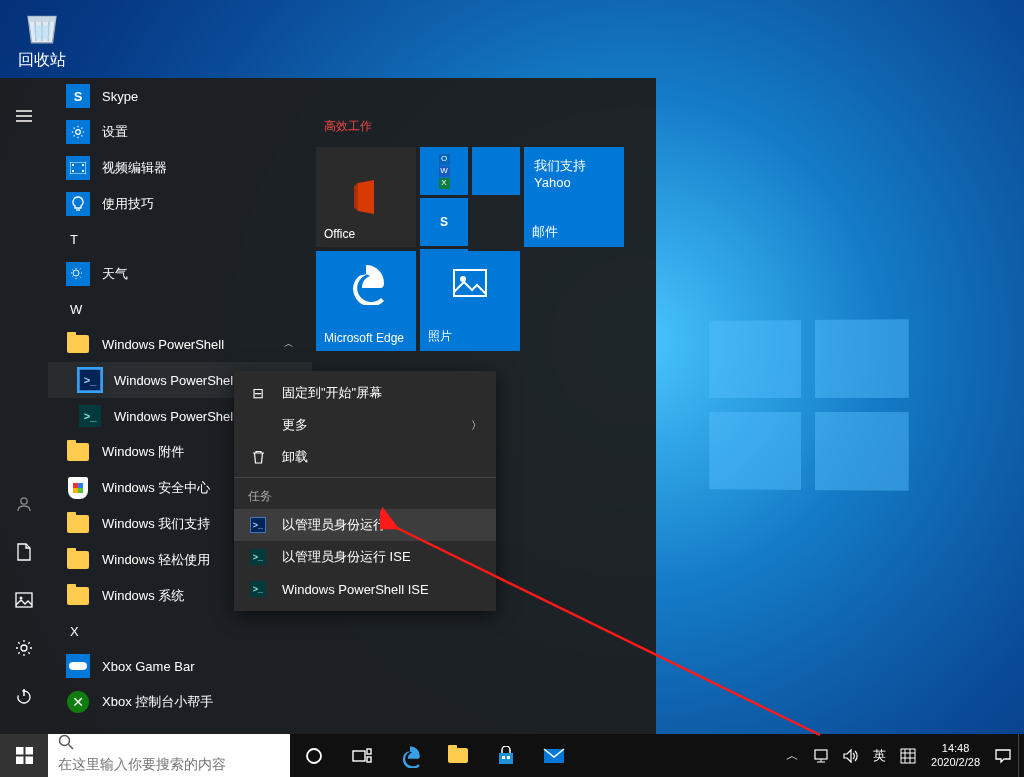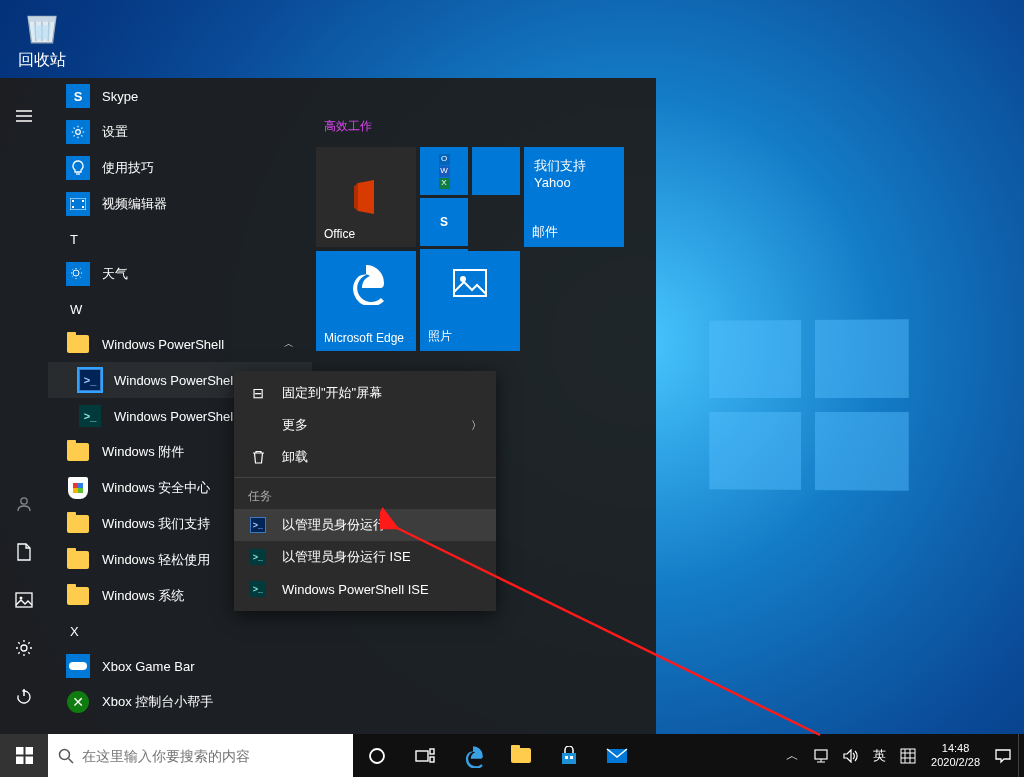--- a/index.html
+++ b/index.html
@@ -43,21 +43,21 @@
 .ps-ico { width:22px;height:22px;background:#012456;color:#a8c7ff;font-size:11px;display:flex;align-items:center;justify-content:center;font-weight:bold;border:1px solid #3a78c0;}
 .ps-ico.sel { outline:2px solid #2fa3ff; }
 .ise-ico { width:22px;height:22px;background:#013a3a;color:#7fe3e3;font-size:11px;display:flex;align-items:center;justify-content:center;font-weight:bold;}
 .shield-ico{ width:20px;height:22px;background:#fff;border-radius:2px 2px 8px 8px;display:flex;align-items:center;justify-content:center;}
 .shield-ico::after{content:"";width:10px;height:10px;background:conic-gradient(#2b7de9 0 25%,#5bc236 0 50%,#f7b500 0 75%,#e33 0);}
 .xbox-ico{width:22px;height:22px;border-radius:50%;background:#107c10;display:flex;align-items:center;justify-content:center;color:#fff;font-size:14px;}
 .blue-tile{background:#0078d7;}
 
 
 .tiles { flex:1; padding: 0 16px 0 4px; }
-.tile-group-header{ font-size:12px; color:#d946ef; padding: 40px 0 12px 8px; font-family: Liberation Mono, monospace; }
+.tile-group-header{ font-size:12px; color:#ef4444; padding: 40px 0 12px 8px; font-family: Liberation Mono, monospace; }
 .tile-row{ display:flex; gap:4px; margin-bottom:4px;}
 .tile{ position:relative; color:#fff; font-size:12px; display:flex; flex-direction:column; }
 .tile .tile-label{ position:absolute; left:8px; bottom:6px; }
 .tile-m{ width:100px; height:100px;}
 .tile-s{ width:48px; height:48px;}
 .office-tile{ background:#2b2b2b; display:flex;align-items:center;justify-content:flex-start;}
 .edge-tile{ background:#0078d7;}
 .photos-tile{ background:#0078d7;}
 .yahoo-tile{ background:#0078d7; padding:10px; font-size:13px;}
 .grid4{ display:grid; grid-template-columns:1fr 1fr; grid-template-rows:1fr 1fr; gap:3px; width:100px;height:100px;}
@@ -74,21 +74,21 @@
 .ctx-header{ padding:6px 14px 4px; font-size:12px; color:#aaa;}
 .ctx-sub{ position:absolute; right:14px; font-size:11px;}
 
 
 .arrow-svg{ position:absolute; left:380px; top:495px; width:450px; height:250px; pointer-events:none; z-index:15;}
 
 
 .taskbar{ position:absolute; left:0; bottom:0; width:100%; height:43px; background:#101010; display:flex; align-items:stretch; color:#fff;}
 .tb-btn{ width:48px; display:flex; align-items:center; justify-content:center;}
 .tb-start{ width:48px; background:#333;}
-.search-box{ width:305px; background:#fff; display:flex; align-items:center; padding:0 10px; color:#555;}
+.search-box{ width:242px; background:#fff; display:flex; padding:0 10px; color:#555;flex-direction:column;}
 .search-box input{ border:none; outline:none; flex:1; font-size:14px; background:transparent; color:#333;}
 .tray{ margin-left:auto; display:flex; align-items:center;}
 .tray-item{ padding:0 7px; display:flex; align-items:center; justify-content:center; font-size:13px; height:100%;}
 .tray-clock{ text-align:center; font-size:11px; line-height:1.25; padding:0 8px; display:flex; flex-direction:column; justify-content:flex-start;}
 .tray-desktop{ width:6px; border-left:1px solid #444; height:100%;}
 
 svg{ display:block; }
 </style>
 </head>
 <body>
@@ -169,38 +169,38 @@
         <div class="app-icon blue-tile">
           <svg width="14" height="14" viewBox="0 0 18 18">
             <circle cx="9" cy="9" r="3" fill="none" stroke="#fff" stroke-width="1.5"></circle>
             <path d="M9 1v2M9 15v2M1 9h2M15 9h2M3.3 3.3l1.4 1.4M13.3 13.3l1.4 1.4M3.3 14.7l1.4-1.4M13.3 4.7l1.4-1.4" stroke="#fff" stroke-width="1.5"></path>
           </svg>
         </div>
         <span>设置</span>
       </div>
     <div class="app-item">
         <div class="app-icon blue-tile">
-          <svg width="14" height="16" viewBox="0 0 14 16">
-            <path d="M7 1a5 5 0 0 0-3 9v2h6v-2a5 5 0 0 0-3-9z" fill="none" stroke="#fff" stroke-width="1.3"></path>
-            <line x1="5" y1="14" x2="9" y2="14" stroke="#fff" stroke-width="1.3"></line>
-          </svg>
-        </div>
-        <span>使用技巧</span>
-      </div>
-    <div class="app-item">
-        <div class="app-icon blue-tile">
           <svg width="16" height="12" viewBox="0 0 16 12">
             <rect x="0" y="0" width="16" height="12" fill="none" stroke="#fff"></rect>
             <rect x="2" y="2" width="2" height="2" fill="#fff"></rect>
             <rect x="2" y="8" width="2" height="2" fill="#fff"></rect>
             <rect x="12" y="2" width="2" height="2" fill="#fff"></rect>
             <rect x="12" y="8" width="2" height="2" fill="#fff"></rect>
           </svg>
         </div>
         <span>视频编辑器</span>
+      </div>
+    <div class="app-item">
+        <div class="app-icon blue-tile">
+          <svg width="14" height="16" viewBox="0 0 14 16">
+            <path d="M7 1a5 5 0 0 0-3 9v2h6v-2a5 5 0 0 0-3-9z" fill="none" stroke="#fff" stroke-width="1.3"></path>
+            <line x1="5" y1="14" x2="9" y2="14" stroke="#fff" stroke-width="1.3"></line>
+          </svg>
+        </div>
+        <span>使用技巧</span>
       </div>
 
     <div class="letter-header">T</div>
     <div class="app-item">
         <div class="app-icon blue-tile">
           <svg width="16" height="14" viewBox="0 0 16 14">
             <circle cx="6" cy="6" r="3" fill="none" stroke="#fff"></circle>
             <path d="M6 1v1M6 11v1M1 6h1M11 6h1M2.5 2.5l.7.7M9.8 9.8l.7.7M2.5 9.5l.7-.7M9.8 2.2l.7-.7" stroke="#fff"></path>
           </svg>
         </div>

